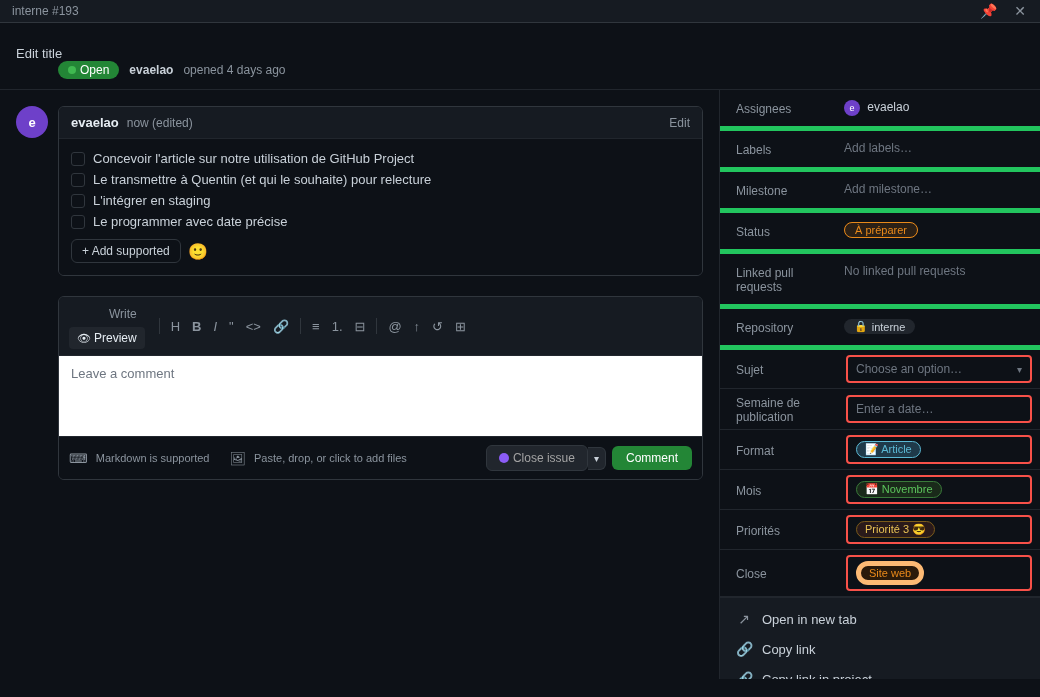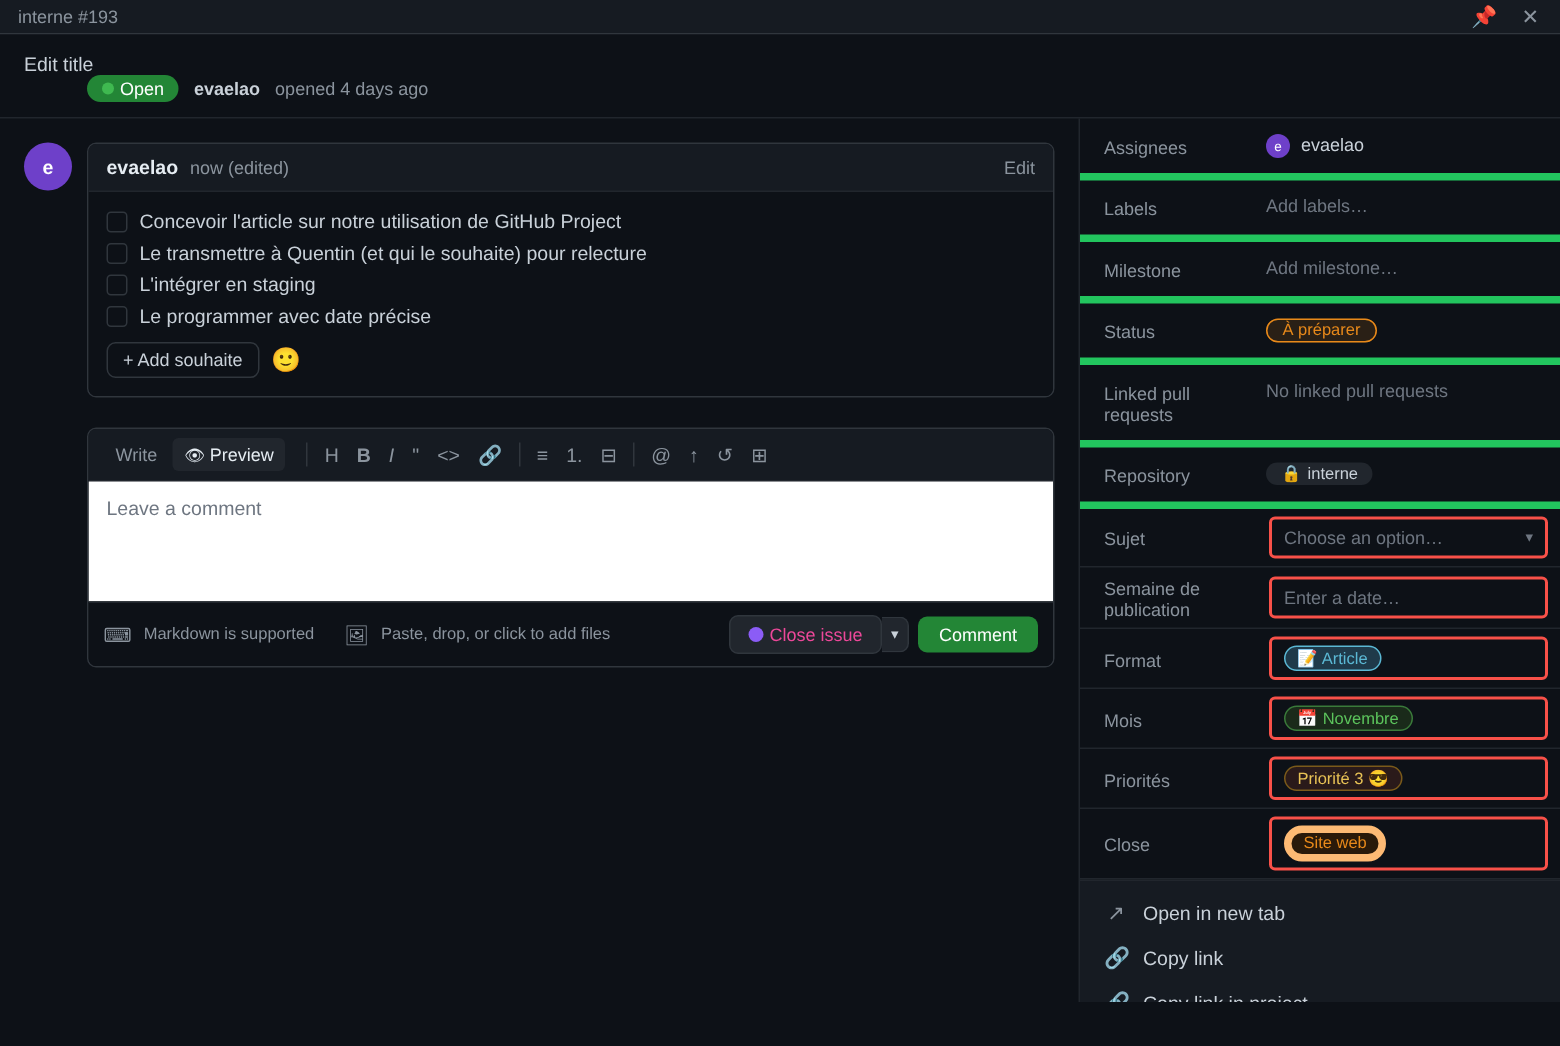--- a/index.html
+++ b/index.html
@@ -85,20 +85,21 @@
       background: #3fb950;
       border-radius: 50%;
       display: inline-block;
     }
     .edit-title-btn {
       background: none;
       border: none;
       color: #c9d1d9;
       cursor: pointer;
       font-size: 13px;
+      margin-top: 11px;
     }
 
     
     .main-layout {
       display: flex;
       height: calc(697px - 36px - 72px);
     }
 
     
     .content-left {
@@ -217,20 +218,21 @@
       gap: 2px;
       padding: 6px 10px;
       background: #161b22;
       border-bottom: 1px solid #21262d;
     }
     .editor-tabs {
       display: flex;
       align-items: flex-end;
       gap: 2px;
       margin-right: 8px;
+      flex-direction: column;
     }
     .editor-tab {
       background: none;
       border: none;
       color: #8b949e;
       cursor: pointer;
       font-size: 12px;
       padding: 4px 8px;
       border-radius: 4px;
     }
@@ -277,21 +279,21 @@
     }
     .editor-footer-right {
       display: flex;
       align-items: center;
       gap: 6px;
     }
     .close-issue-btn {
       background: #21262d;
       border: 1px solid #30363d;
       border-radius: 6px;
-      color: #ec4899;
+      color: #a3a3a3;
       padding: 5px 12px;
       font-size: 12px;
       cursor: pointer;
       display: flex;
       align-items: center;
       gap: 4px;
     }
     .close-issue-btn .purple-dot {
       width: 10px;
       height: 10px;
@@ -511,21 +513,21 @@
           </div>
           <div class="task-item">
             <span class="task-checkbox"></span>
             <span>L'intégrer en staging</span>
           </div>
           <div class="task-item">
             <span class="task-checkbox"></span>
             <span>Le programmer avec date précise</span>
           </div>
           <div class="tasklist-actions">
-            <button class="add-tasklist-btn">+ Add souhaite</button>
+            <button class="add-tasklist-btn">+ Add supported</button>
             <button class="emoji-btn">🙂</button>
           </div>
         </div>
       </div>
     </div>
 
     <div style="display:flex;gap:10px;">
       <div style="width:32px;flex-shrink:0;"></div>
       <div style="flex:1;">
         <div class="comment-editor">

